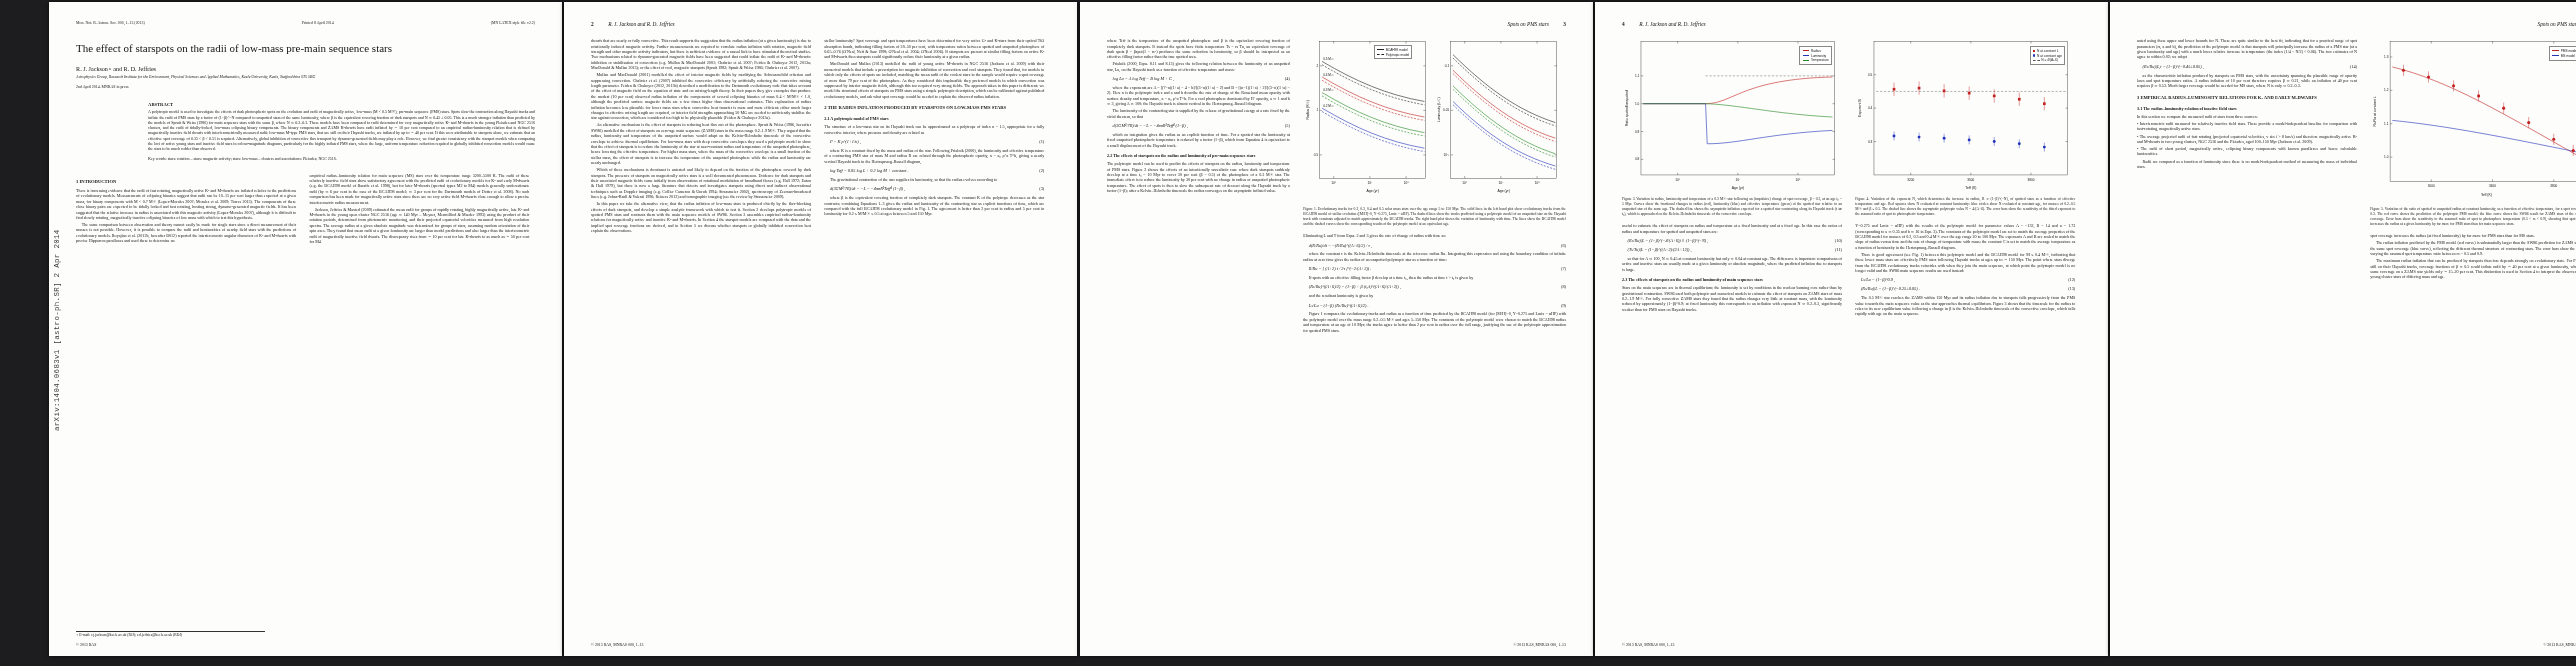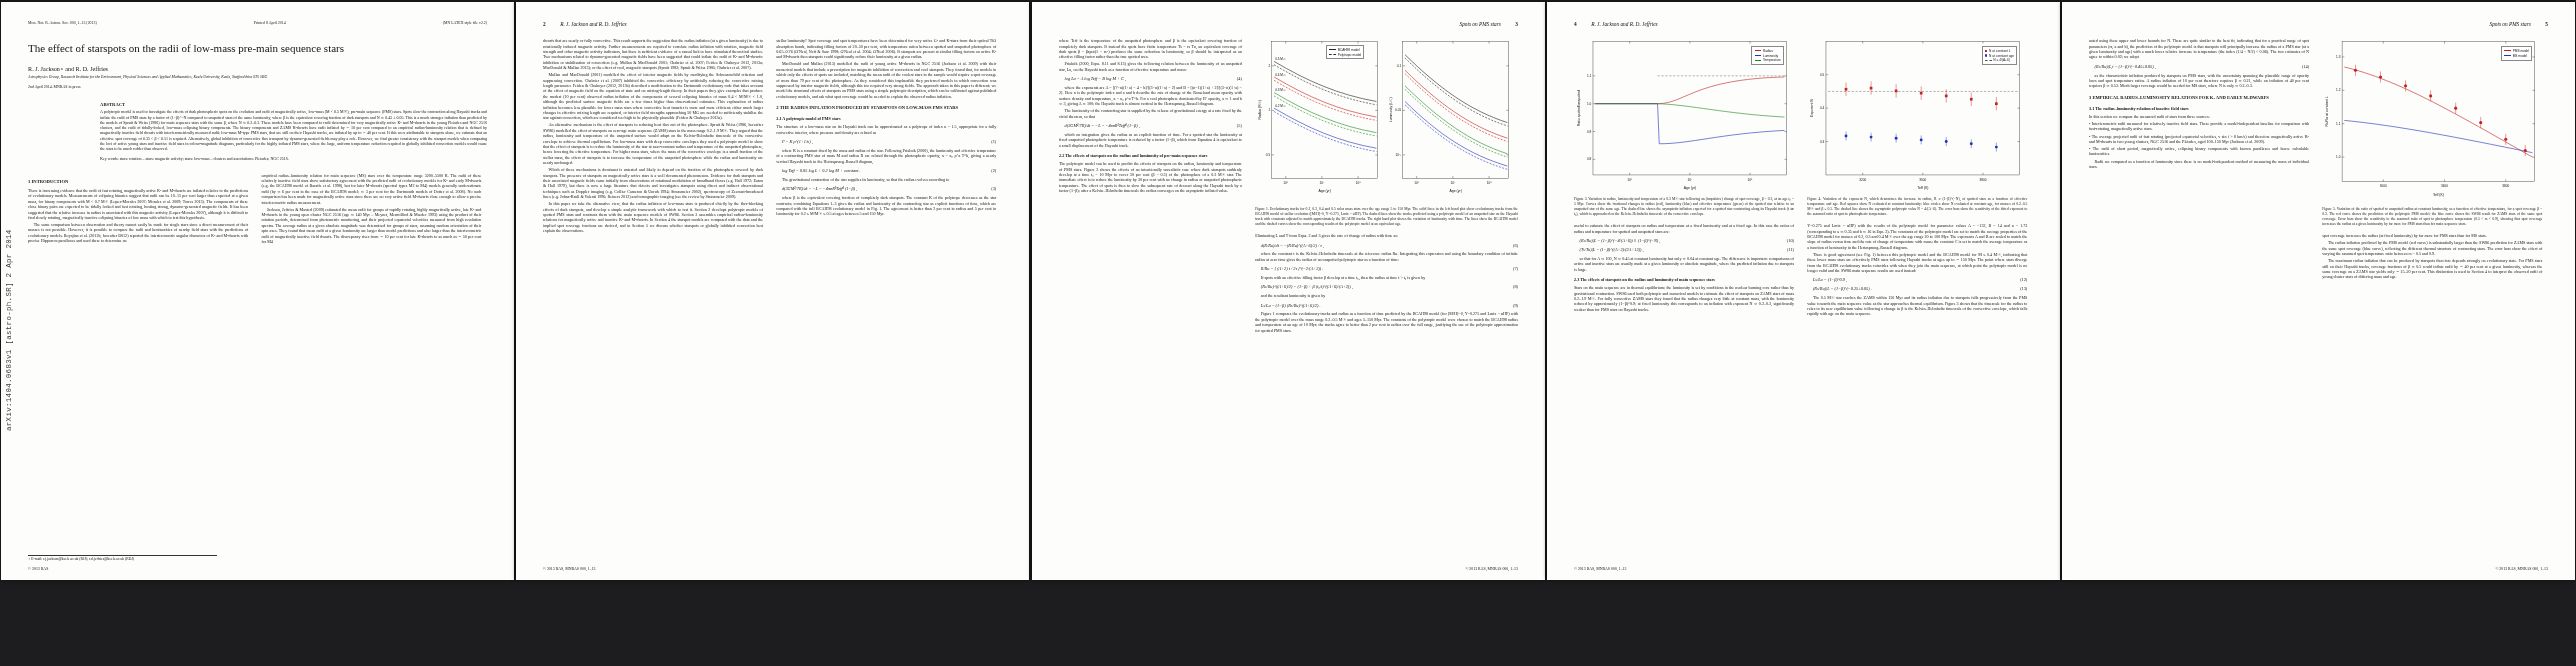--- a/index.html
+++ b/index.html
@@ -3,23 +3,24 @@
 <meta charset="utf-8">
 <style>
   * { box-sizing: border-box; }
   html,body { margin:0; padding:0; }
   body {
     width:2576px; height:667px; position:relative;
     background:#1d1d1f;
     font-family:"Liberation Serif", serif; color:#141414;
   }
   .page {
-    position:absolute; top:2.2px; width:513px; height:578px;
+    position:absolute; top:2.2px; width:513px; height:654px;
     background:#fdfdfb; padding:19px 27px 16.7px;
     box-shadow:0 0 4.4px rgba(0,0,0,0.65);
+    margin-left:48px;
   }
   
   .jline { display:flex; justify-content:space-between; font-size:3.9px; color:#222; }
   .title { font-size:11px; line-height:1.18; margin-top:16.7px; width:389px; }
   .authors { font-size:6.1px; margin-top:10px; }
   .affil { font-size:3.9px; font-style:italic; margin-top:2.8px; }
   .dateline { font-size:3.9px; margin-top:6.7px; }
   .abs { margin-left:72px; margin-top:12.2px; width:387px; }
   .abs-label { font-weight:bold; font-size:4.6px; margin-bottom:2.8px; }
   .abs-text { font-size:4px; text-align:justify; line-height:1.32; }

